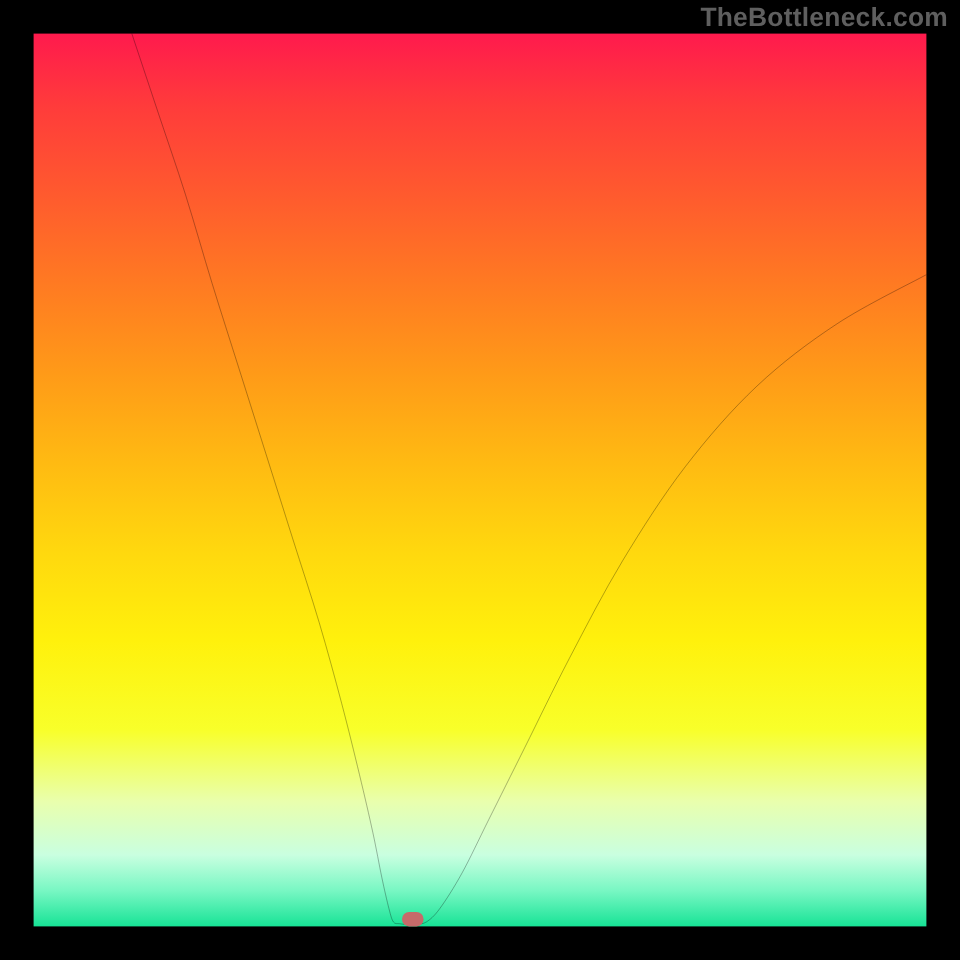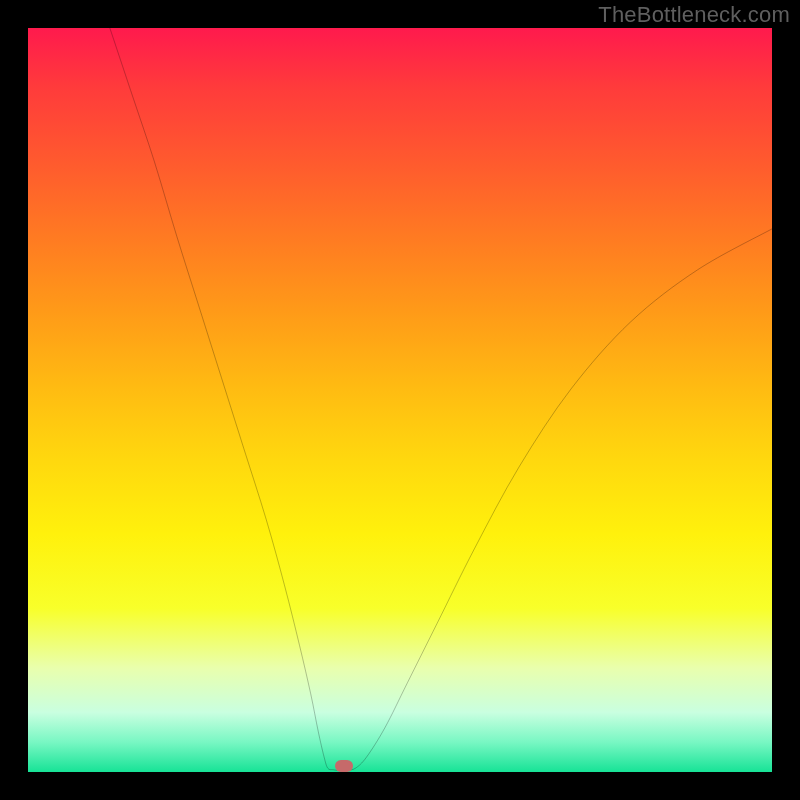--- a/index.html
+++ b/index.html
@@ -53,21 +53,21 @@
     height: 12px;
     border-radius: 6px;
     background: #c66a6a;
   }
   .watermark {
     position: absolute;
     top: 2px;
     right: 10px;
     color: #5f5f5f;
     font-size: 22px;
-    font-weight: 400;
+    font-weight: 700;
     letter-spacing: 0.2px;
     user-select: none;
   }
 </style>
 </head>
 <body>
 
 <div class="frame"></div>
 <div class="plot"></div>
 

